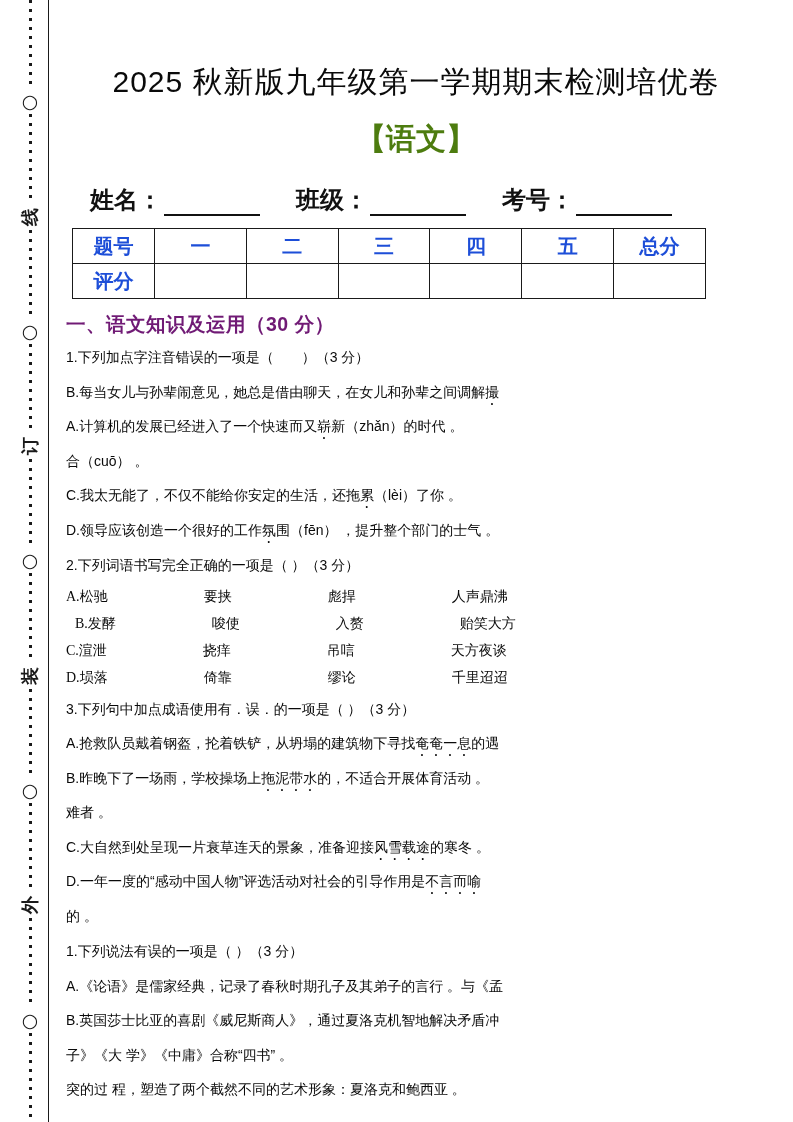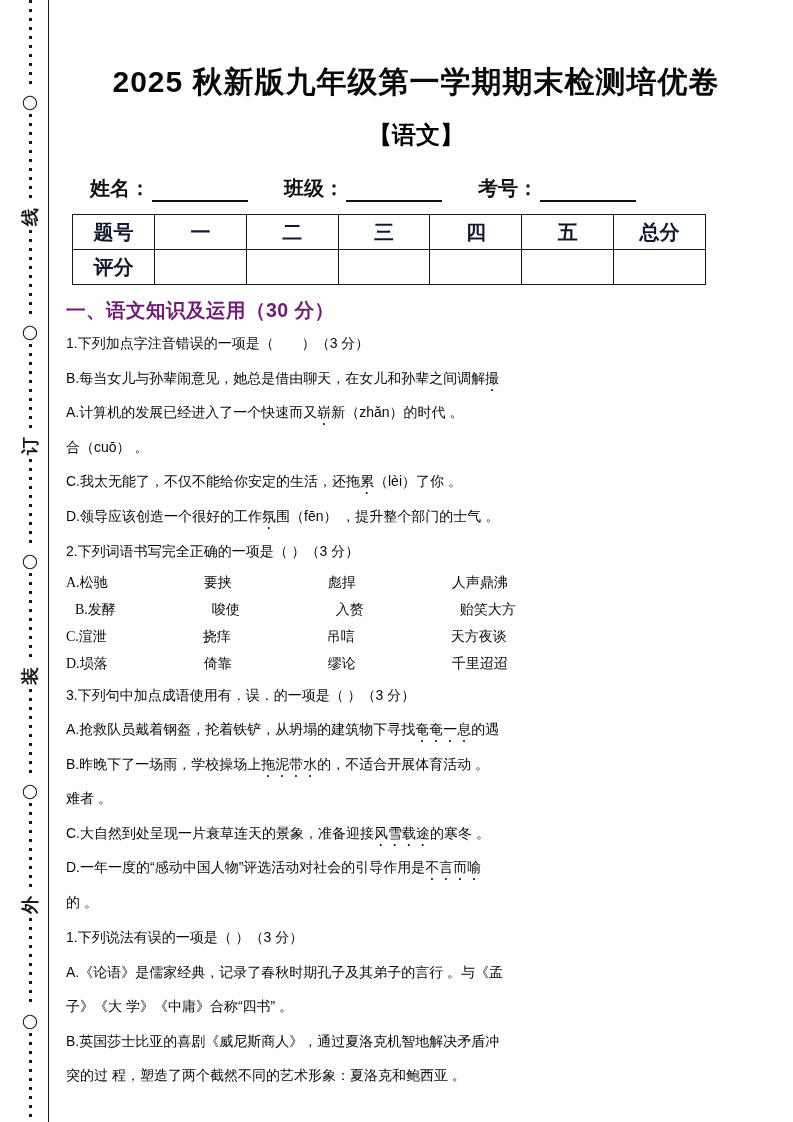--- a/index.html
+++ b/index.html
@@ -25,43 +25,43 @@
     font-size:18px;line-height:1;color:#1a1a1a;margin:4px 0;font-weight:600;
     transform:rotate(-90deg);
   }
   .page-rule{
     position:absolute;left:48px;top:0;bottom:0;width:0;
     border-left:1.6px solid #1a1a1a;
   }
   
   .content{position:absolute;left:66px;top:0;width:700px;}
   .paper-title{
-    margin-top:62px;text-align:center;font-size:30px;font-weight:700;
+    margin-top:62px;text-align:center;font-size:30px;font-weight:400;
     letter-spacing:1px;color:#0a0a0a;
   }
   .paper-subtitle{
-    margin-top:16px;text-align:center;font-size:24px;font-weight:700;color:#000000;
+    margin-top:16px;text-align:center;font-size:30px;font-weight:700;color:#4d7c0f;
   }
   .info-row{
     margin-top:24px;display:flex;align-items:flex-end;
-    font-size:20px;font-weight:700;padding-left:24px;
+    font-size:24px;font-weight:700;padding-left:24px;
   }
   .info-group{display:flex;align-items:flex-end;margin-right:36px;}
   .blank{
     display:inline-block;width:96px;height:22px;
     border-bottom:2px solid #111;margin-left:2px;
   }
   
   table.score-table{
     margin-top:12px;margin-left:6px;border-collapse:collapse;
     width:634px;table-layout:fixed;
   }
   table.score-table td{
     border:1.8px solid #1a1a1a;text-align:center;vertical-align:middle;
-    height:34px;font-size:20px;font-weight:700;color:#0f172a;padding:0;
+    height:34px;font-size:20px;font-weight:700;color:#1d4ed8;padding:0;
   }
   table.score-table col.c0{width:82px;}
   
   .section-heading{
     margin-top:12px;font-size:19.5px;font-weight:700;color:#701a75;
     letter-spacing:.5px;
   }
   .qbody{margin-top:2px;}
   .line{font-size:14px;line-height:34.5px;white-space:nowrap;color:#0a0a0a;}
   .line.words{line-height:27px;font-family:Liberation Serif, serif;}
@@ -171,19 +171,19 @@
       <div class="line words"><span class="lbl">D.</span><span class="w">埙落</span><span class="w">倚靠</span><span class="w">缪论</span><span class="w">千里迢迢</span></div>
       <div class="line stem"><span>3.下列句中加点成语使用有．误．的一项是（ ）（3 分）</span></div>
       <div class="line opt"><span>A.抢救队员戴着钢盔，抡着铁铲，从坍塌的建筑物下寻找</span><span class="em">奄奄一息</span><span>的遇</span></div>
       <div class="line opt"><span>B.昨晚下了一场雨，学校操场上</span><span class="em">拖泥带水</span><span>的，不适合开展体育活动 。</span></div>
       <div class="line cont"><span>难者 。</span></div>
       <div class="line opt"><span>C.大自然到处呈现一片衰草连天的景象，准备迎接</span><span class="em">风雪载途</span><span>的寒冬 。</span></div>
       <div class="line opt"><span>D.一年一度的“感动中国人物”评选活动对社会的引导作用是</span><span class="em">不言而喻</span></div>
       <div class="line cont"><span>的 。</span></div>
       <div class="line stem"><span>1.下列说法有误的一项是（ ）（3 分）</span></div>
       <div class="line opt"><span>A.《论语》是儒家经典，记录了春秋时期孔子及其弟子的言行 。与《孟</span></div>
+      <div class="line opt"><span>B.英国莎士比亚的喜剧《威尼斯商人》，通过夏洛克机智地解决矛盾冲</span></div>
       <div class="line cont"><span>子》《大 学》《中庸》合称“四书” 。</span></div>
-      <div class="line opt"><span>B.英国莎士比亚的喜剧《威尼斯商人》，通过夏洛克机智地解决矛盾冲</span></div>
       <div class="line cont"><span>突的过 程，塑造了两个截然不同的艺术形象：夏洛克和鲍西亚 。</span></div>
       <div class="line opt"></div>
     </div>
 
 </div>
 
 </body></html>

